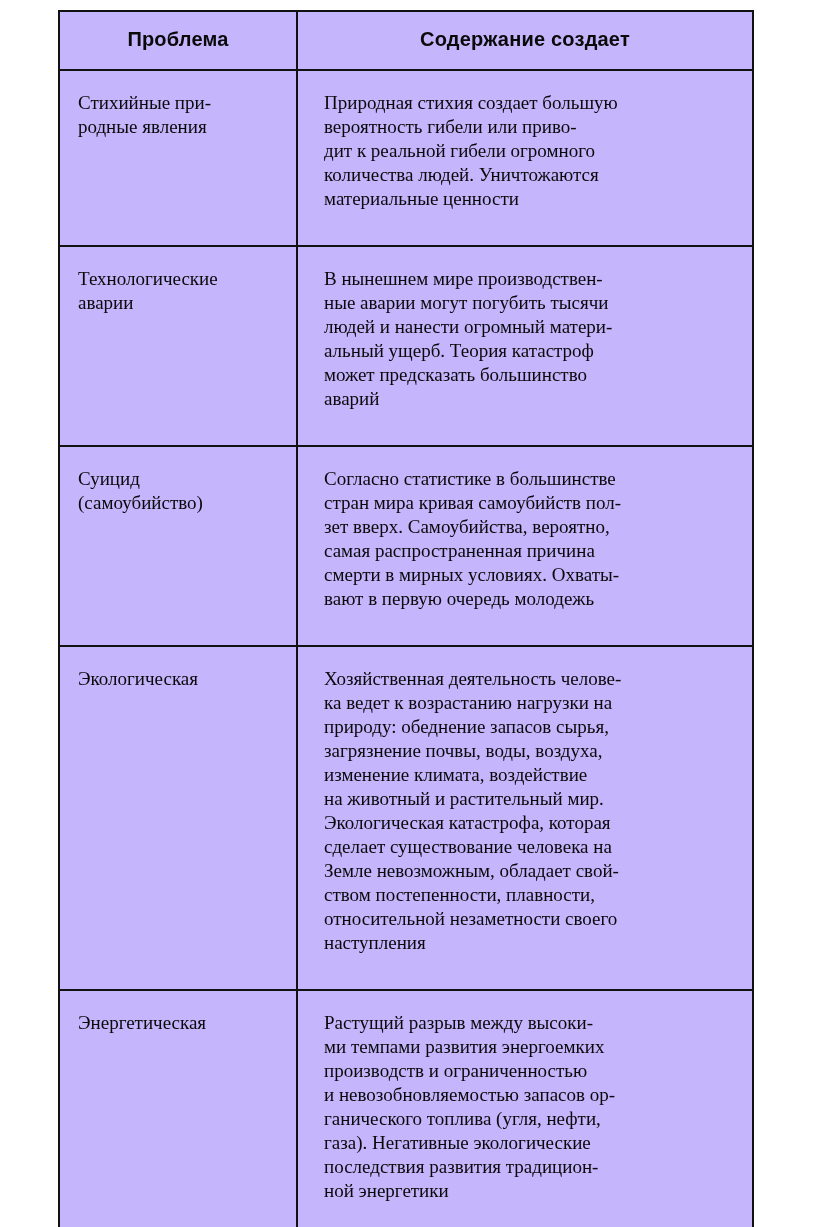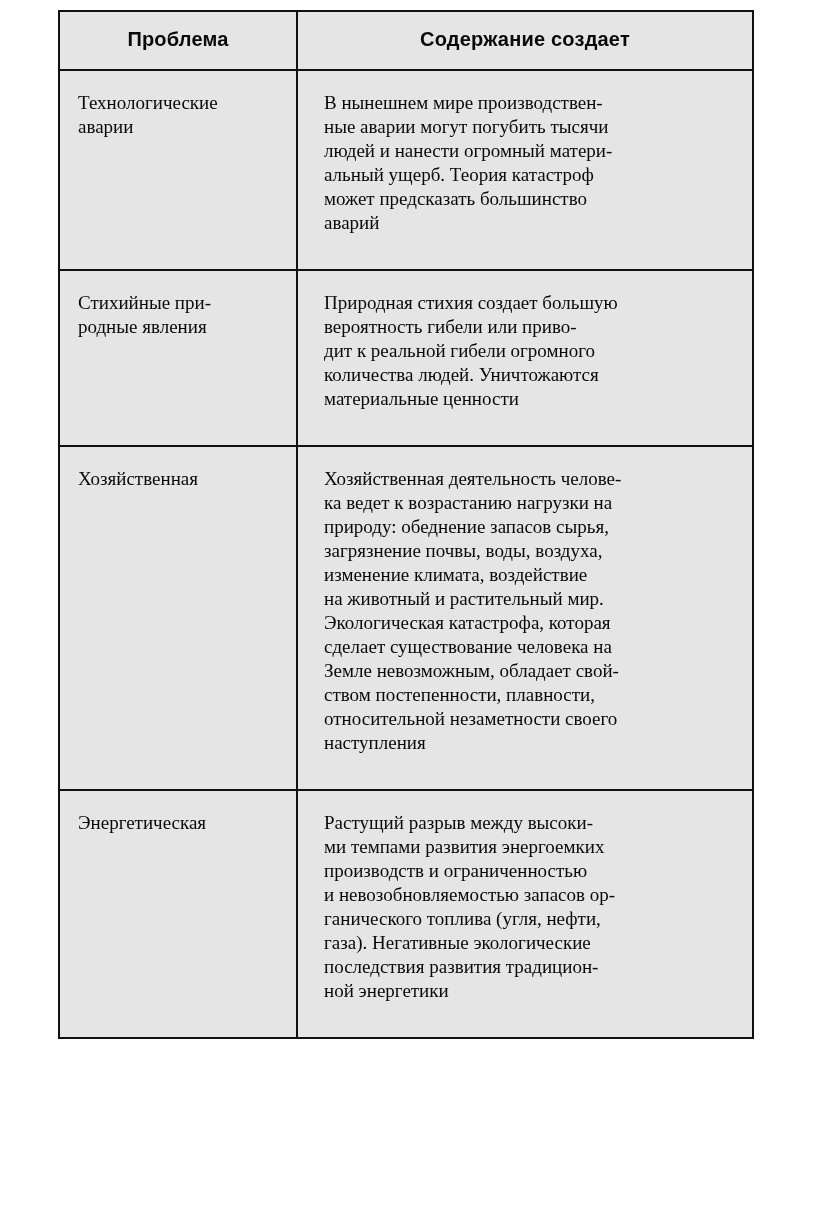--- a/index.html
+++ b/index.html
@@ -22,21 +22,21 @@
     border-collapse: collapse;
     table-layout: fixed;
     color: #0a0a0a;
   }
   table.doc-table col.c1 { width: 238px; }
   table.doc-table col.c2 { width: 456px; }
   table.doc-table th,
   table.doc-table td {
     border: 2px solid #111111;
     vertical-align: top;
-    background: #e5e5e5;
+    background: #c4b5fd;
   }
   table.doc-table th {
     font-family: "Liberation Sans", sans-serif;
     font-weight: bold;
     font-size: 20px;
     text-align: center;
     padding: 16px 8px 18px 8px;
     letter-spacing: 0.2px;
   }
   table.doc-table td {
@@ -65,40 +65,50 @@
       <col class="c2">
     </colgroup>
     <thead>
       <tr>
         <th>Проблема</th>
         <th>Содержание создает</th>
       </tr>
     </thead>
     <tbody>
       <tr>
+        <td class="problem-cell">Стихийные при-
+родные явления</td>
+        <td class="content-cell">Природная стихия создает большую
+вероятность гибели или приво-
+дит к реальной гибели огромного
+количества людей. Уничтожаются
+материальные ценности</td>
+      </tr>
+      <tr>
         <td class="problem-cell">Технологические
 аварии</td>
         <td class="content-cell">В нынешнем мире производствен-
 ные аварии могут погубить тысячи
 людей и нанести огромный матери-
 альный ущерб. Теория катастроф
 может предсказать большинство
 аварий</td>
       </tr>
       <tr>
-        <td class="problem-cell">Стихийные при-
-родные явления</td>
-        <td class="content-cell">Природная стихия создает большую
-вероятность гибели или приво-
-дит к реальной гибели огромного
-количества людей. Уничтожаются
-материальные ценности</td>
+        <td class="problem-cell">Суицид
+(самоубийство)</td>
+        <td class="content-cell">Согласно статистике в большинстве
+стран мира кривая самоубийств пол-
+зет вверх. Самоубийства, вероятно,
+самая распространенная причина
+смерти в мирных условиях. Охваты-
+вают в первую очередь молодежь</td>
       </tr>
       <tr>
-        <td class="problem-cell">Хозяйственная</td>
+        <td class="problem-cell">Экологическая</td>
         <td class="content-cell">Хозяйственная деятельность челове-
 ка ведет к возрастанию нагрузки на
 природу: обеднение запасов сырья,
 загрязнение почвы, воды, воздуха,
 изменение климата, воздействие
 на животный и растительный мир.
 Экологическая катастрофа, которая
 сделает существование человека на
 Земле невозможным, обладает свой-
 ством постепенности, плавности,

